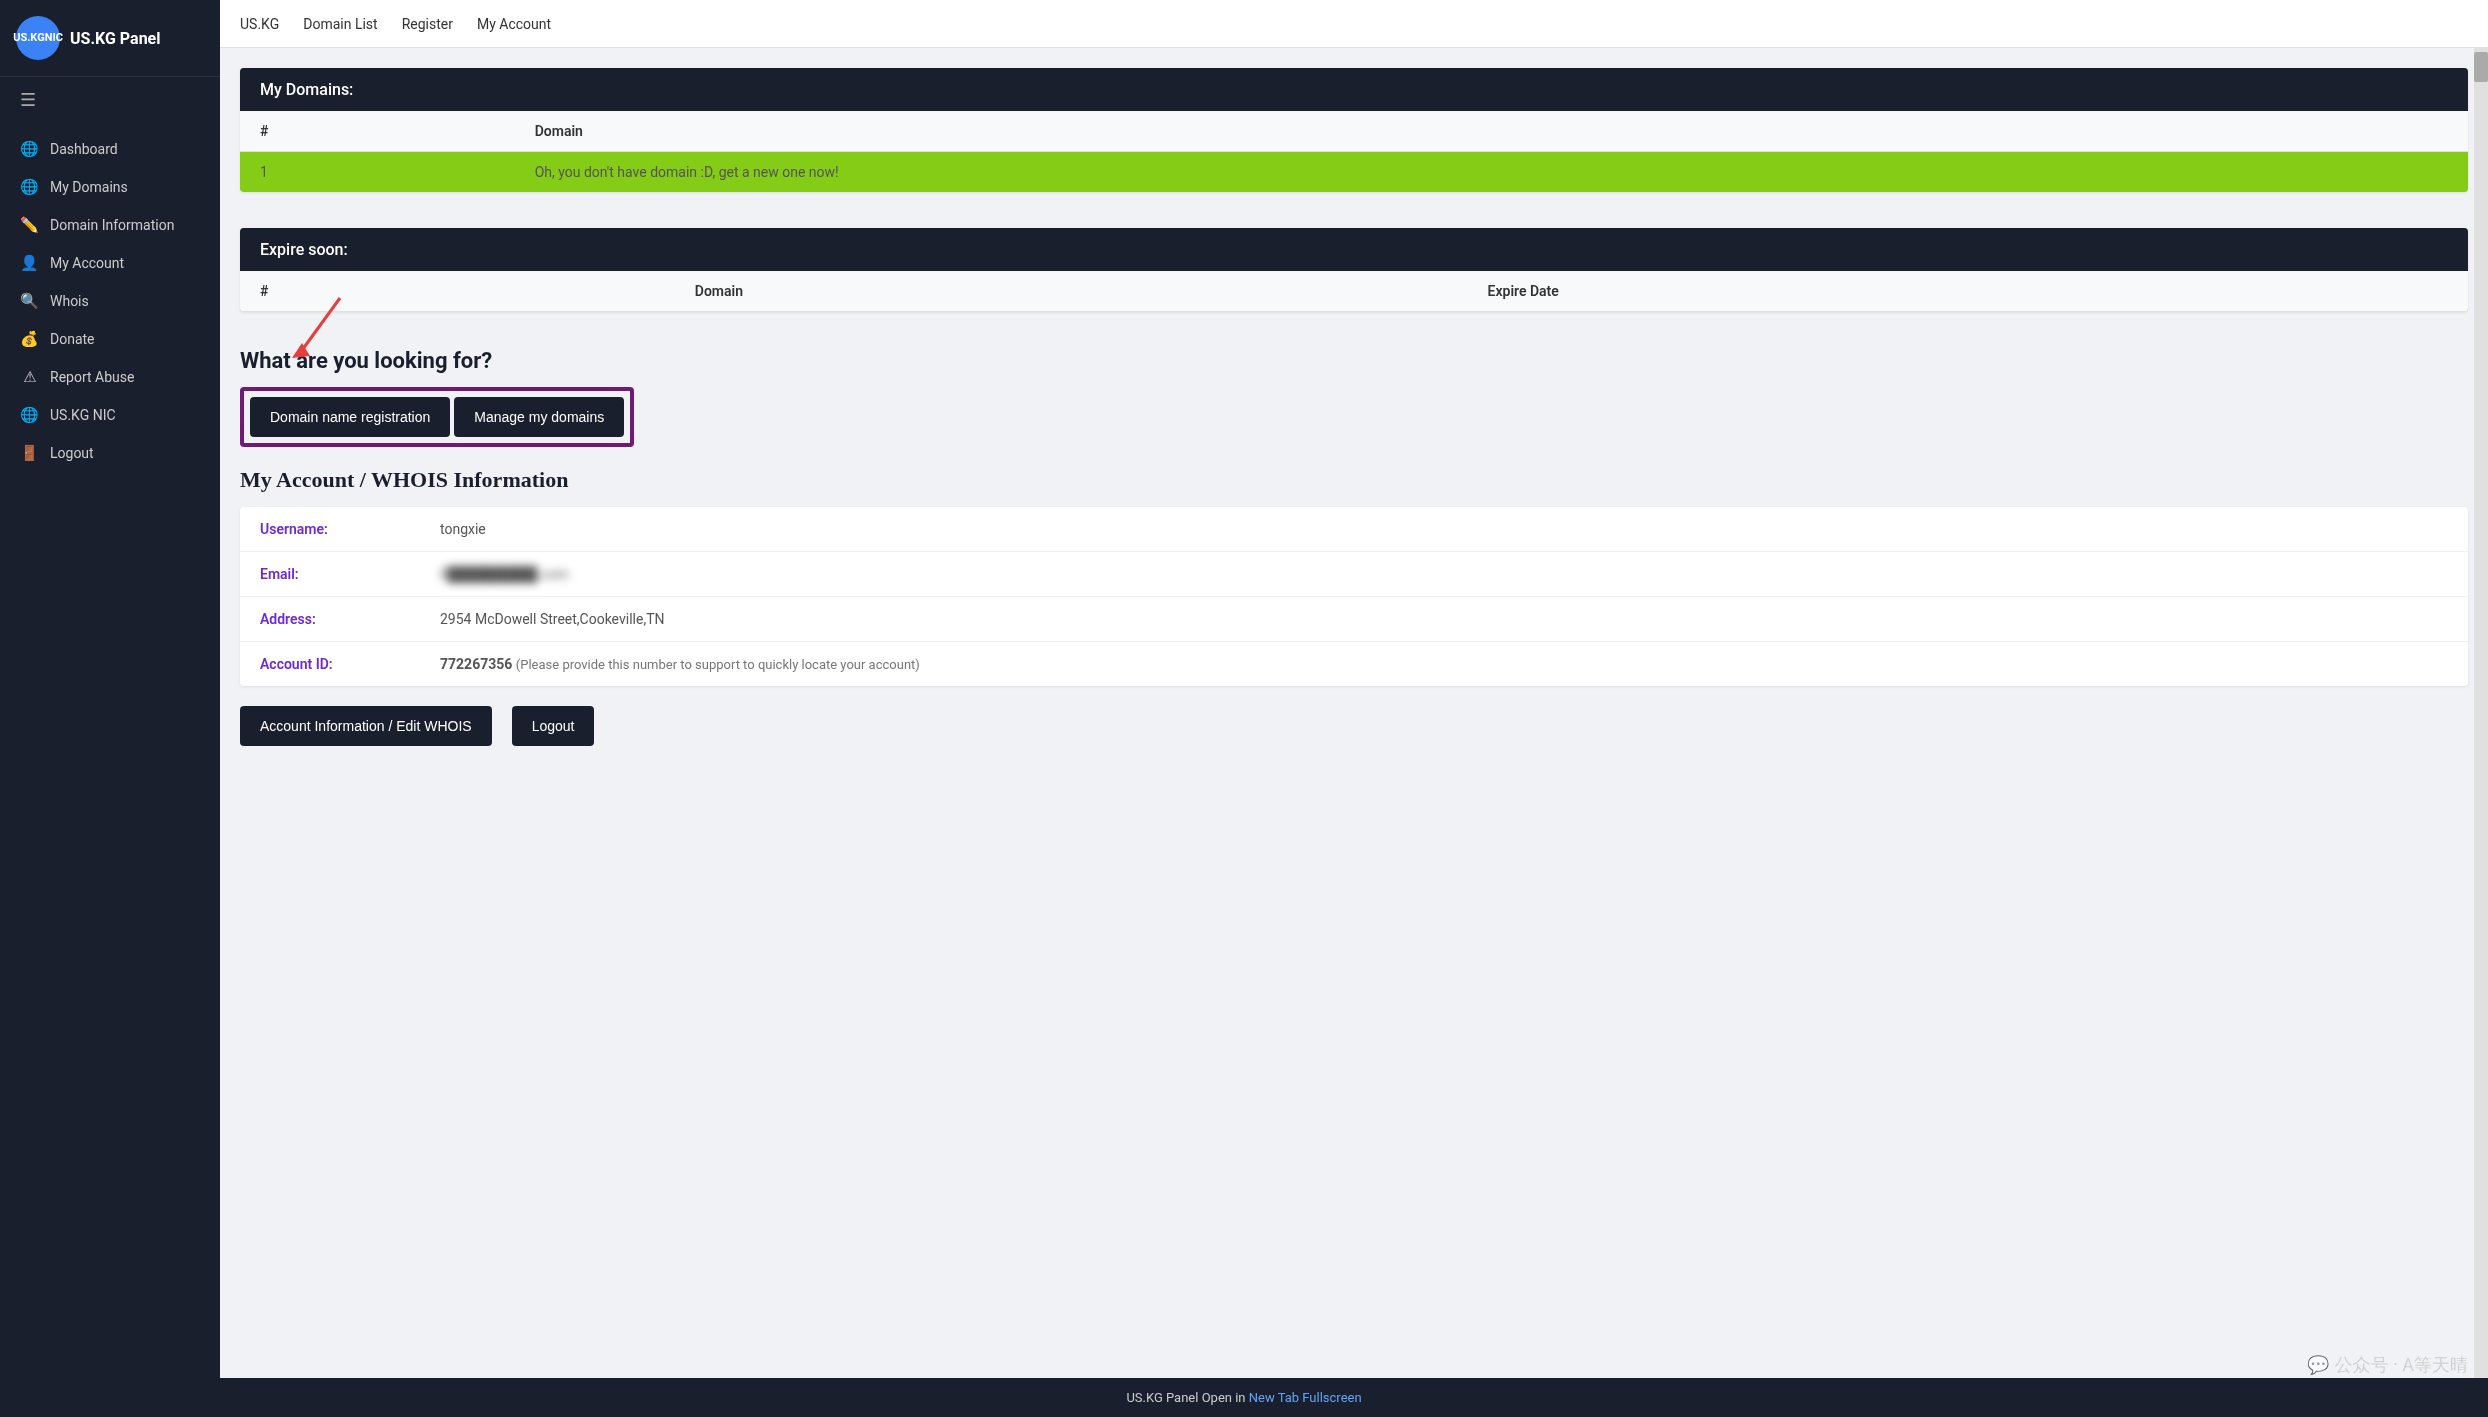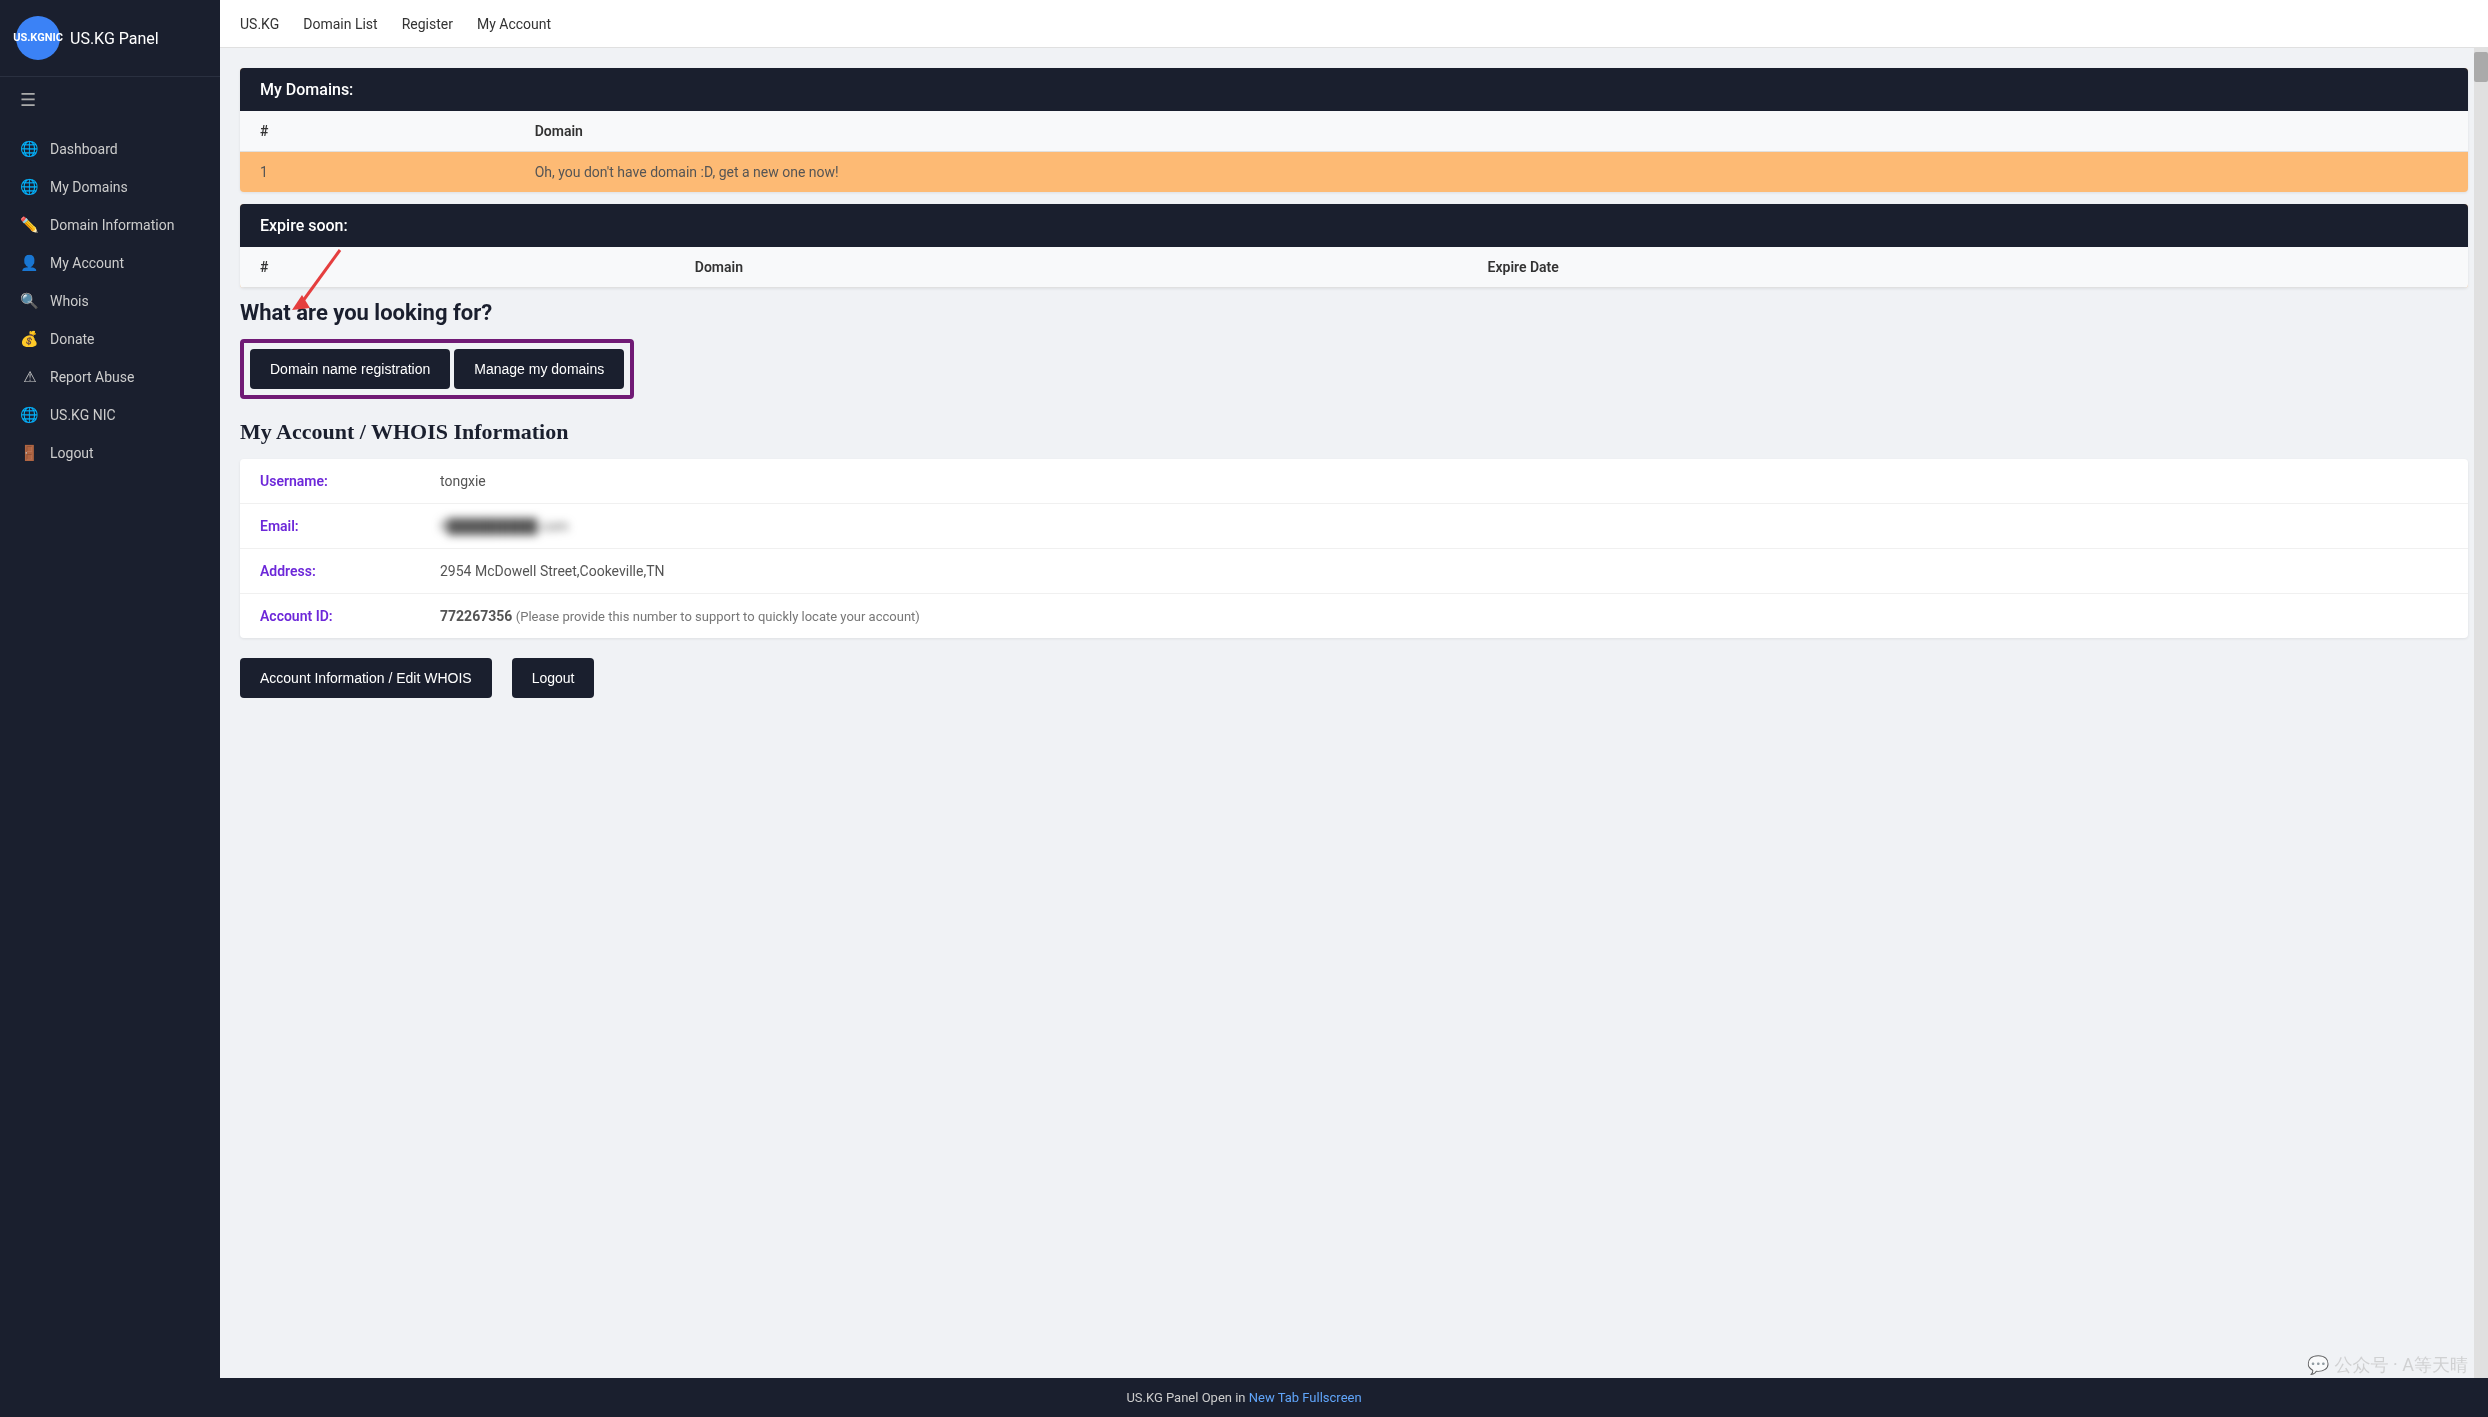--- a/index.html
+++ b/index.html
@@ -48,21 +48,21 @@
       border-radius: 50%;
       display: flex; align-items: center; justify-content: center;
       font-size: 11px; font-weight: bold; color: #fff;
       flex-shrink: 0;
       line-height: 1.2;
       text-align: center;
     }
     .logo-title {
       color: #fff;
       font-size: 16px;
-      font-weight: 400;
+      font-weight: 700;
       margin-left: 10px;
     }
     .sidebar-menu-icon {
       padding: 12px 20px;
       font-size: 18px;
       color: #aaa;
       cursor: pointer;
     }
     .sidebar-nav {
       flex: 1;
@@ -88,23 +88,23 @@
     
     .main-content {
       margin-left: 220px;
       margin-top: 48px;
       padding: 20px;
       flex: 1;
     }
 
     
     .section-card {
-      background: #fdba74;
+      background: #84cc16;
       border-radius: 4px;
-      margin-bottom: 12px;
+      margin-bottom: 36px;
       overflow: hidden;
       box-shadow: 0 1px 3px rgba(0,0,0,0.08);
     }
     .section-header {
       background: #1a1f2e;
       color: #fff;
       padding: 12px 20px;
       font-size: 16px;
       font-weight: 500;
     }

